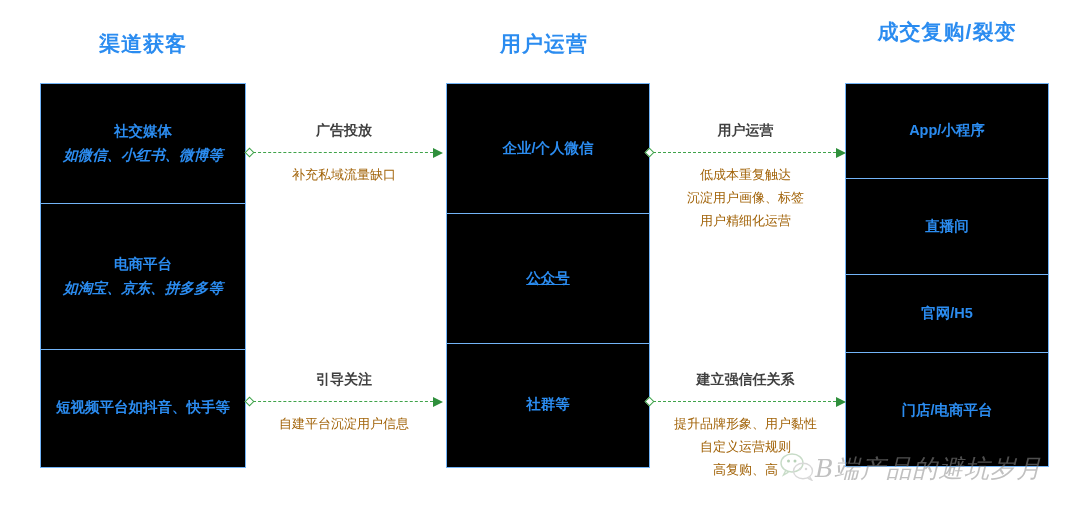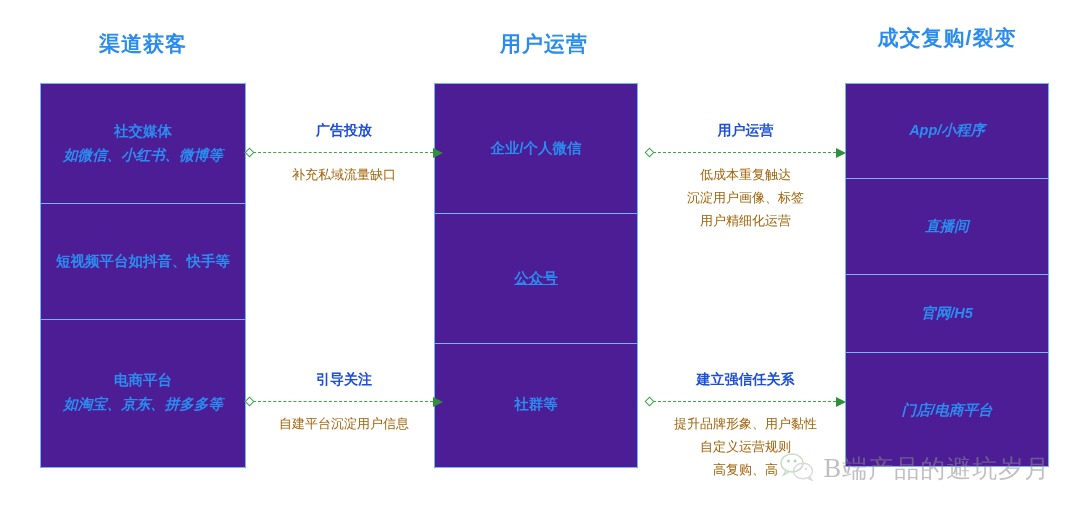--- a/index.html
+++ b/index.html
@@ -29,21 +29,21 @@
     color: #2b8cf0;
     letter-spacing: 1px;
     white-space: nowrap;
   }
 
   
   .col-stack {
     position: absolute;
     border: 1.6px solid #73b4f7;
     box-sizing: border-box;
-    background: #4c1d95;
+    background: #000000;
   }
   .node {
     box-sizing: border-box;
     display: flex;
     align-items: center;
     justify-content: center;
     text-align: center;
     color: #2b8cf0;
     font-weight: bold;
     font-size: 14.5px;
@@ -89,21 +89,21 @@
     border-left: 10px solid #2f8f3c;
   }
   .conn-title {
     position: absolute;
     left: 0;
     right: 0;
     top: -31px;
     text-align: center;
     font-size: 14px;
     font-weight: bold;
-    color: #1d4ed8;
+    color: #404040;
     white-space: nowrap;
   }
   .conn-sub {
     position: absolute;
     left: -30px;
     right: -30px;
     top: 11px;
     text-align: center;
     font-size: 13px;
     color: #a16207;
@@ -112,76 +112,77 @@
   }
   .conn-sub div { white-space: nowrap; }
 
   
   #watermark {
     position: absolute;
     left: 780px;
     top: 452px;
     display: flex;
     align-items: flex-end;
-    gap: 9px;
+    gap: 1px;
     opacity: 0.55;
+    font-style: italic;
   }
   #watermark .wm-text {
     font-size: 25px;
     color: #8e8e8e;
     font-family: "DejaVu Serif", serif;
     letter-spacing: 1px;
     white-space: nowrap;
   }
   #watermark .wm-icon { flex: 0 0 auto; }
 </style>
 </head>
 <body>
 
 <div id="canvas">
 
   <div class="col-title" style="left:40px; width:206px; top:30px;">渠道获客</div>
 
   <div class="col-title" style="left:442px; width:204px; top:30px;">用户运营</div>
 
-  <div class="col-title" style="left:845px; width:204px; top:24px;">成交复购/裂变</div>
+  <div class="col-title" style="left:845px; width:204px; top:18px;">成交复购/裂变</div>
 
   <div class="col-stack" style="left:40px; top:83px; width:206px; height:385px;">
     <div class="node" style="height:120px;">
       <div>
         <span>社交媒体</span>
         <span class="l2">如微信、小红书、微博等</span>
       </div>
     </div>
-    <div class="node" style="height:116px;">
-      <div>
-        <span>短视频平台如抖音、快手等</span>
-      </div>
-    </div>
     <div class="node" style="height:146px;">
       <div>
         <span>电商平台</span>
         <span class="l2">如淘宝、京东、拼多多等</span>
       </div>
     </div>
-  </div>
-
-  <div class="col-stack" style="left:434px; top:83px; width:204px; height:385px;">
+    <div class="node" style="height:116px;">
+      <div>
+        <span>短视频平台如抖音、快手等</span>
+      </div>
+    </div>
+  </div>
+
+  <div class="col-stack" style="left:446px; top:83px; width:204px; height:385px;">
     <div class="node" style="height:130px;">
       <div><span>企业/个人微信</span></div>
     </div>
     <div class="node" style="height:130px;text-decoration:underline;">
       <div><span>公众号</span></div>
     </div>
     <div class="node" style="height:122px;">
       <div><span>社群等</span></div>
     </div>
   </div>
 
-  <div class="col-stack" style="left:845px; top:83px; width:204px; height:384px;font-style:italic;">
+  <div class="col-stack" style="left:845px; top:83px; width:204px; height:384px;">
     <div class="node" style="height:95px;">
       <div><span>App/小程序</span></div>
     </div>
     <div class="node" style="height:96px;">
       <div><span>直播间</span></div>
     </div>
     <div class="node" style="height:78px;">
       <div><span>官网/H5</span></div>
     </div>
     <div class="node" style="height:115px;">

